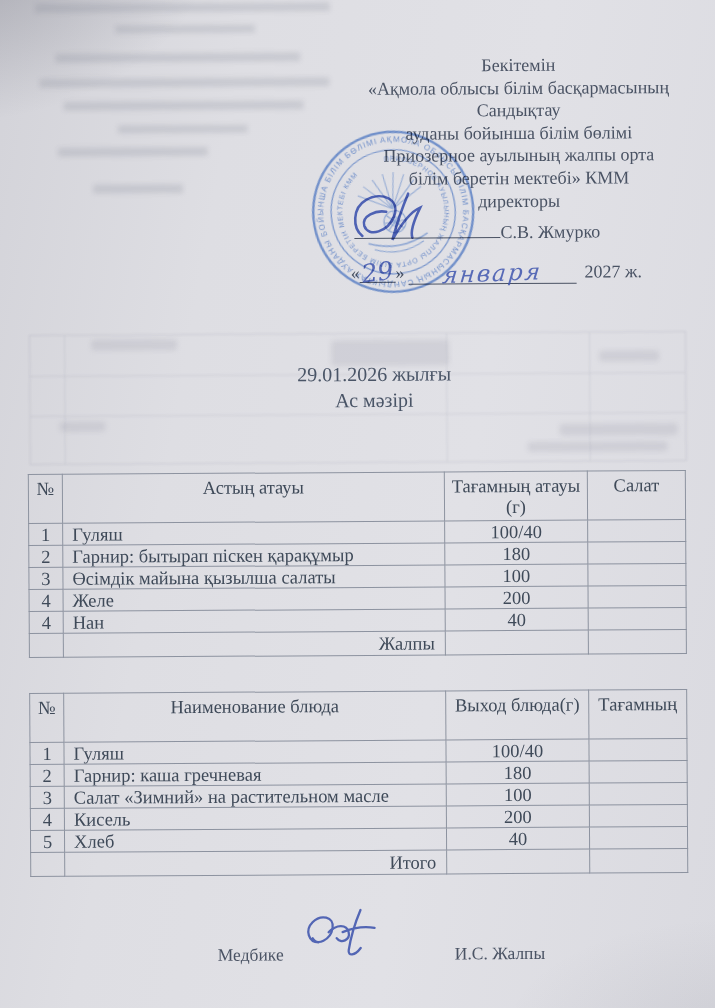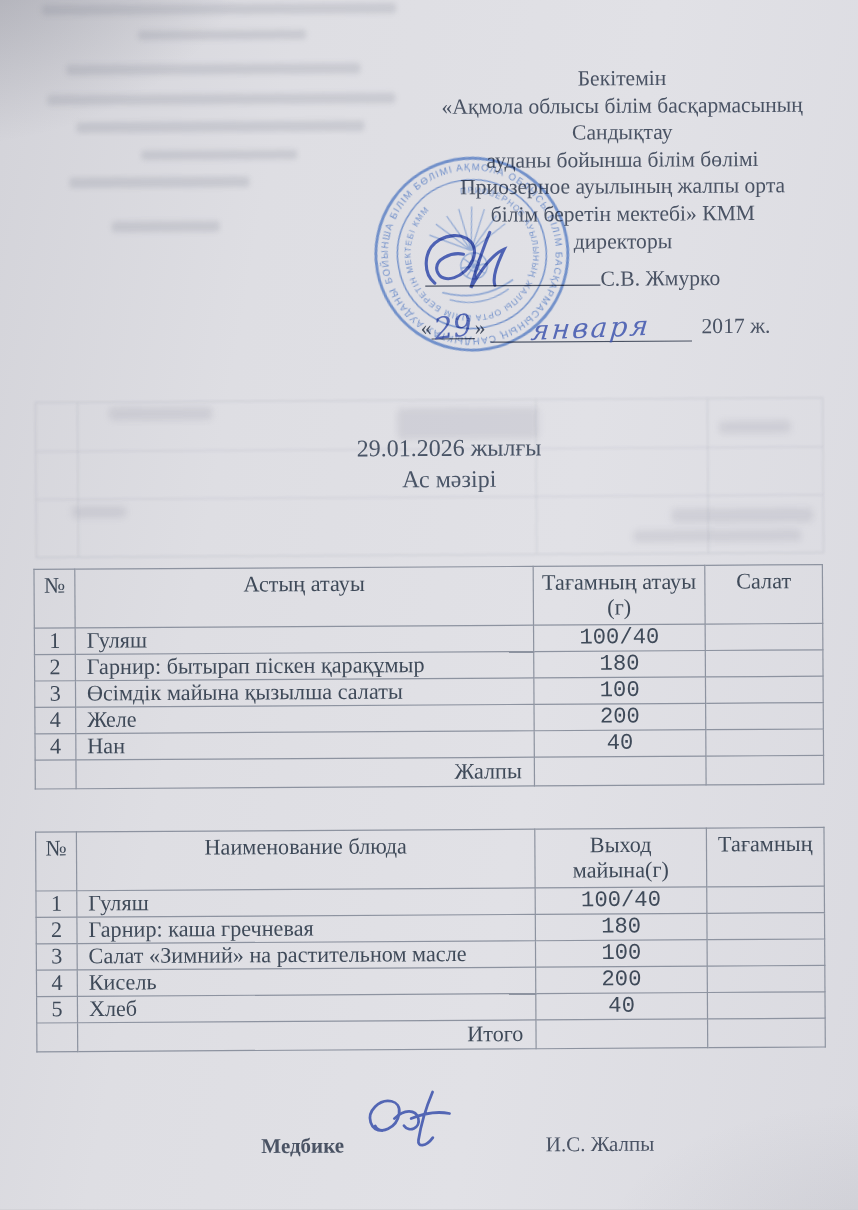--- a/index.html
+++ b/index.html
@@ -52,27 +52,27 @@
 
   
   table.menu{position:absolute;left:28px;border-collapse:collapse;table-layout:fixed;
     width:657px;font-size:18.5px;color:#3f4a59;}
   #t1{top:472px;} #t2{top:691px;}
   .menu th,.menu td{border:1.6px solid #8d93a0;padding:0 6px;overflow:hidden;}
   .menu th{font-weight:normal;vertical-align:top;text-align:center;padding-top:4px;height:44px;line-height:21px;}
   .menu td{height:21px;line-height:20px;}
   .menu .c-num{text-align:center;padding:0;}
   .menu .c-name{text-align:left;padding-left:9px;}
-  .menu .c-out{text-align:center;font-family:Liberation Mono, monospace;}
+  .menu .c-out{text-align:center;}
   .menu tr.totalr td{height:23px;}
   .menu .total{text-align:right;padding-right:10px;}
 
   
   .footer{position:absolute;left:0;top:900px;width:715px;height:80px;font-size:17.5px;color:#4a5364;}
-  .footer .role{position:absolute;left:215px;top:44px;font-weight:bold;}
+  .footer .role{position:absolute;left:215px;top:44px;}
   .footer .nurse{position:absolute;left:452px;top:44px;}
 </style>
 </head>
 <body>
 
 <div class="page">
   <div class="sheet">
 
     <div class="gl" style="left:38px;top:2px;width:295px;height:9px;"></div>
     <div class="gl" style="left:118px;top:24px;width:140px;height:8px;"></div>
@@ -102,21 +102,21 @@
       <div>«Ақмола облысы білім басқармасының</div>
       <div>Сандықтау</div>
       <div>ауданы бойынша білім бөлімі</div>
       <div>Приозерное ауылының жалпы орта</div>
       <div>білім беретін мектебі»  КММ</div>
       <div>директоры</div>
       <div class="sig-row">
         <span class="rule"></span><span>С.В. Жмурко</span>
       </div>
       <div class="date-row">
-        <span>«</span><span class="u-day"><span class="hand hand-day">29</span></span><span>»</span><span class="u-month"><span class="hand hand-month">января</span></span><span>2017 ж.</span>
+        <span>«</span><span class="u-day"><span class="hand hand-day">29</span></span><span>»</span><span class="u-month"><span class="hand hand-month">января</span></span><span>2027 ж.</span>
       </div>
     </div>
 
     <svg class="stamp" viewBox="0 0 170 170">
       <defs>
         <path id="ringOuter" d="M85,15 a70,70 0 1,1 -0.01,0 z"></path>
         <path id="ringInner" d="M85,34 a51,51 0 1,1 -0.01,0 z"></path>
       </defs>
       <g fill="none" stroke="#6285c6">
         <circle cx="85" cy="85" r="80" stroke-width="2.4"></circle>
@@ -209,21 +209,21 @@
       <colgroup>
           <col style="width:34px">
           <col style="width:382px">
           <col style="width:143px">
           <col style="width:98px">
         </colgroup>
       <tbody>
           <tr>
         <th>№</th>
         <th>Наименование блюда</th>
-        <th>Выход майына(г)</th>
+        <th>Выход блюда(г)</th>
         <th>Тағамның</th>
       </tr>
       <tr>
         <td class="c-num">1</td>
         <td class="c-name">Гуляш</td>
         <td class="c-out">100/40</td>
         <td class="c-price"></td>
       </tr>
       <tr>
         <td class="c-num">2</td>

